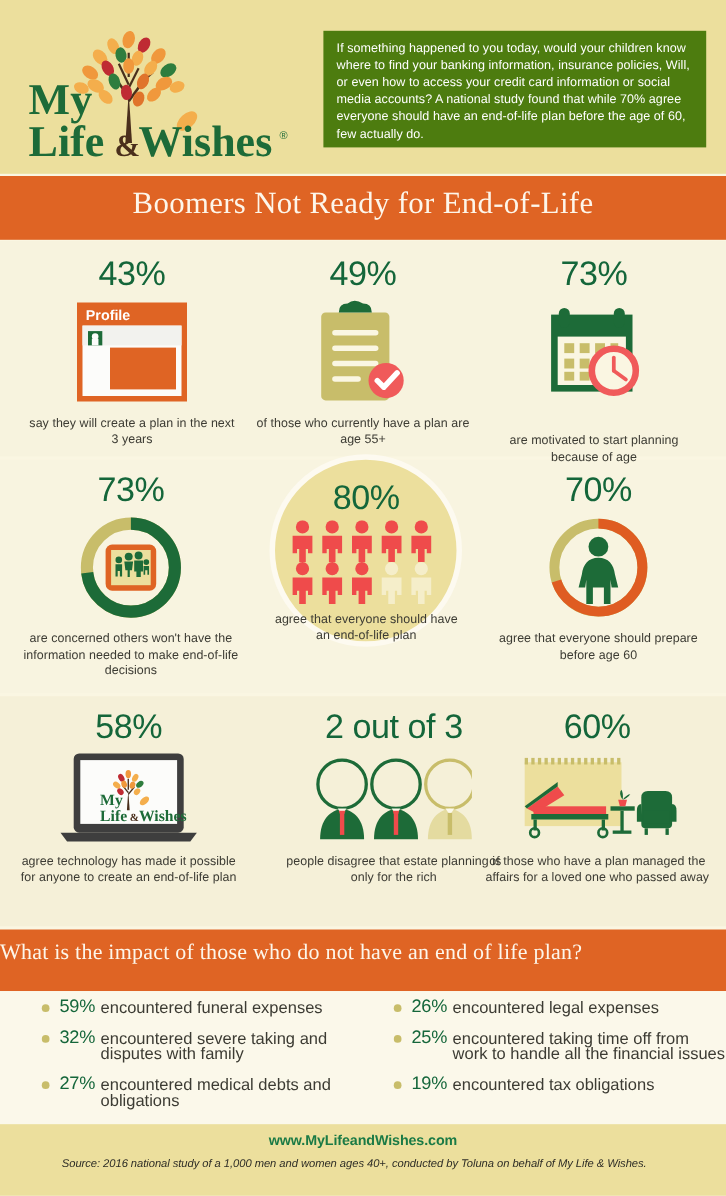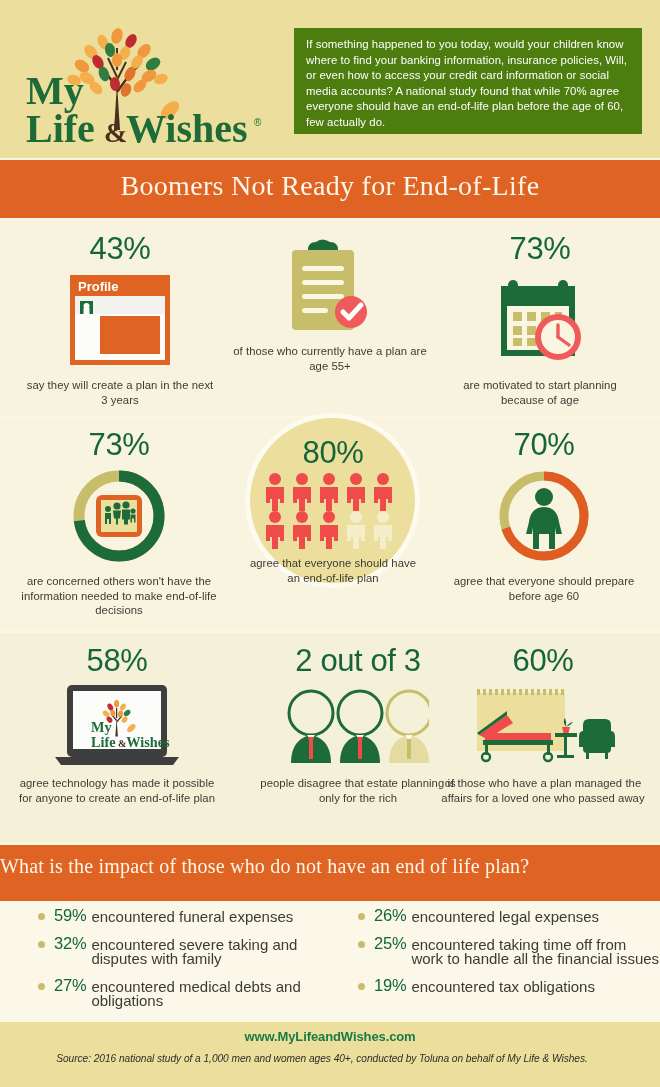--- a/index.html
+++ b/index.html
@@ -162,20 +162,21 @@
         <rect x="11" y="27" width="13" height="13" fill="#1d6b38"></rect>
         <circle cx="17.5" cy="32" r="3" fill="#fcfcfa"></circle>
         <rect x="14.5" y="34" width="6" height="6" fill="#fcfcfa"></rect>
         <rect x="31" y="42" width="60" height="38" fill="#df6424"></rect>
       </svg>
     </div>
     <div class="caption" style="margin-top:8px;">say they will create a plan in the next 3 years</div>
   </div>
 
   <div class="cell" style="left:232px; top:232px; width:196px;">
+    <div class="pct">49%</div>
     <div class="icon-box" style="height:100px; margin-top:4px;">
       <svg width="92" height="96" viewBox="0 0 92 96">
         <rect x="8" y="12" width="62" height="80" rx="4" fill="#c8bd6a"></rect>
         <path d="M24 12 q0-8 8-8 q6-5 14 0 q8 0 8 8 z" fill="#1d6b38"></path>
         <rect x="18" y="28" width="42" height="5" rx="2.5" fill="#faf6e2"></rect>
         <rect x="18" y="42" width="42" height="5" rx="2.5" fill="#faf6e2"></rect>
         <rect x="18" y="56" width="42" height="5" rx="2.5" fill="#faf6e2"></rect>
         <rect x="18" y="70" width="26" height="5" rx="2.5" fill="#faf6e2"></rect>
         <circle cx="67" cy="74" r="16" fill="#f05a5a"></circle>
         <path d="M59 74 l6 6 l12 -13" stroke="#fff" stroke-width="5" fill="none" stroke-linecap="round" stroke-linejoin="round"></path>
@@ -199,21 +200,21 @@
         <rect x="22" y="52" width="9" height="9" fill="#c8bd6a"></rect>
         <rect x="36" y="52" width="9" height="9" fill="#c8bd6a"></rect>
         <rect x="22" y="64" width="9" height="8" fill="#c8bd6a"></rect>
         <rect x="36" y="64" width="9" height="8" fill="#c8bd6a"></rect>
         <circle cx="67" cy="63" r="22" fill="#faf6e2"></circle>
         <circle cx="67" cy="63" r="20" fill="none" stroke="#f05a5a" stroke-width="6"></circle>
         <path d="M67 63 L67 51" stroke="#f05a5a" stroke-width="3.4" stroke-linecap="round"></path>
         <path d="M67 63 L78 71" stroke="#f05a5a" stroke-width="3.4" stroke-linecap="round"></path>
       </svg>
     </div>
-    <div class="caption" style="margin-top:8px;">are motivated to start planning because of age</div>
+    <div class="caption" style="margin-top:24px;">are motivated to start planning because of age</div>
   </div>
 
   <div class="cell" style="left:16px; top:428px; width:206px;">
     <div class="pct">73%</div>
     <div class="icon-box" style="height:104px; margin-top:2px;">
       <svg width="104" height="104" viewBox="0 0 104 104">
         <circle cx="52" cy="52" r="40" fill="none" stroke="#c8bd6a" stroke-width="11"></circle>
         <circle cx="52" cy="52" r="40" fill="none" stroke="#1d6b38" stroke-width="11" stroke-dasharray="183.5 67.8" stroke-dashoffset="0" transform="rotate(-90 52 52)"></circle>
         <rect x="29" y="31" width="46" height="42" rx="6" fill="#df6424"></rect>
         <rect x="34" y="36" width="36" height="32" fill="#ecdf9d"></rect>

